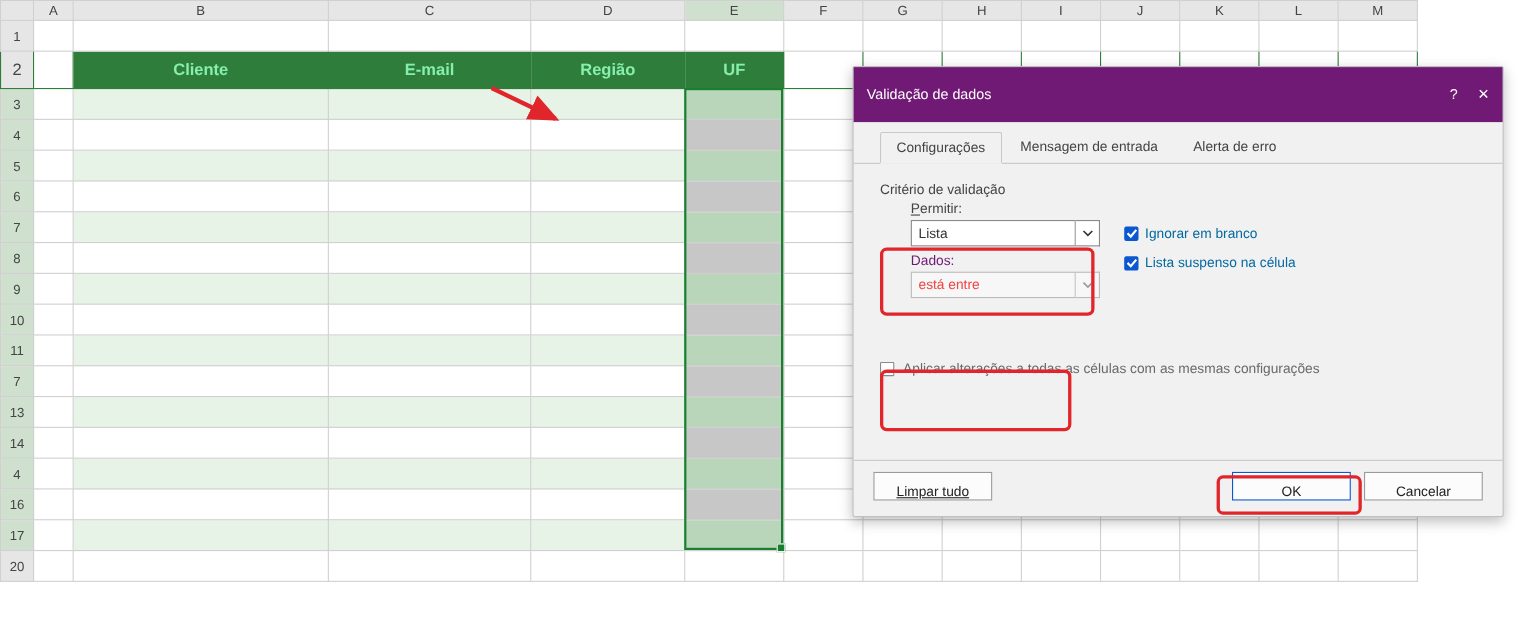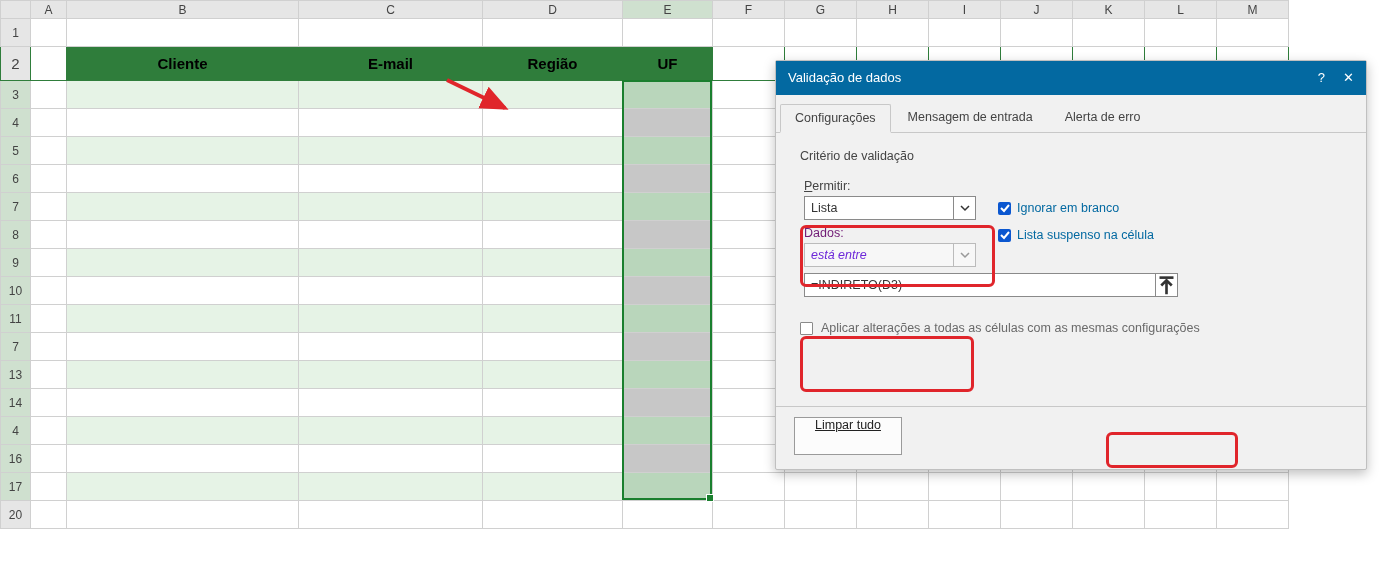--- a/index.html
+++ b/index.html
@@ -13,21 +13,21 @@
   .grid td { border: 1px solid #d0d0d0; height: 28px; }
   .col-A { width: 36px; } 
   .col-B { width: 232px; }
   .col-C { width: 184px; }
   .col-D { width: 140px; }
   .col-E { width: 90px; }
   .col-F, .col-G, .col-H, .col-I, .col-J, .col-K, .col-L, .col-M { width: 72px; }
 
   .corner { background:#e6e6e6; border:1px solid #d0d0d0; }
 
-  .tbl-header td { background:#2f7d3b; color:#000000; font-weight:600; text-align:center; font-size:15px; height:34px; border-color:#2f7d3b;}
+  .tbl-header td { background:#2f7d3b; color:#86efac; font-weight:600; text-align:center; font-size:15px; height:34px; border-color:#2f7d3b;}
   .band-even { background:#e6f3e6; }
   .band-odd { background:#ffffff; }
   .uf-col-even { background:#b9d6bb; }
   .uf-col-odd  { background:#c7c7c7; }
 
   
   .colE-active { background:#cfe0cf !important; }
   
   .rowE-active { background:#cfe0cf !important; }
 
@@ -48,55 +48,55 @@
   
   .arrow { position:absolute; left:445px; top:78px; pointer-events:none; }
 
   
   .dialog {
     position:absolute; left:775px; top:60px; width:592px; height:410px;
     background:#f1f1f1; border:1px solid #c0c0c0; box-shadow:0 4px 12px rgba(0,0,0,0.25);
     border-radius:2px;
   }
   .dlg-title {
-    background:#0369a1; color:#fff; height:34px; line-height:34px;
+    background:#701a75; color:#fff; height:50px; line-height:34px;
     padding:0 12px; font-size:13px; display:flex; align-items:center; justify-content:space-between;
   }
   .dlg-title-right { display:flex; gap:18px; align-items:center; }
   .dlg-title-right span { cursor:pointer; }
-  .tabs { display:flex; border-bottom:1px solid #c8c8c8; padding:8px 12px 0 4px; gap:2px; }
+  .tabs { display:flex; border-bottom:1px solid #c8c8c8; padding:8px 12px 0 24px; gap:2px; }
   .tab { padding:6px 14px; font-size:12.5px; color:#444; border:1px solid transparent; border-bottom:none; cursor:pointer; }
   .tab.active { background:#f1f1f1; border-color:#c8c8c8; border-bottom:2px solid #f1f1f1; border-radius:2px 2px 0 0; position:relative; top:1px; }
 
   .dlg-body { padding:12px 24px; font-size:12.5px; color:#333; position:relative; }
-  .section-title { color:#444; margin-bottom:16px; margin-top:4px; }
+  .section-title { color:#444; margin-bottom:4px; margin-top:4px; }
   .row { display:flex; align-items:center; gap:22px; margin-bottom:6px; }
   .field-label { color:#444; margin-bottom:3px; }
   .field-label .u { text-decoration:underline; }
   .select-wrap { display:flex; align-items:stretch;border-radius:10px; }
   .select-input { width:150px; height:24px; border:1px solid #8a8a8a; background:#fff; font-size:12.5px; padding:0 6px; display:flex; align-items:center; }
   .select-btn { width:22px; height:24px; border:1px solid #8a8a8a; border-left:none; background:#fff; display:flex; align-items:center; justify-content:center; cursor:pointer; }
   .select-btn svg { width:10px; height:10px; }
 
-  .select-disabled .select-input, .select-disabled .select-btn { background:#f7f7f7; color:#6d28d9; border-color:#bbb;font-style:italic; }
+  .select-disabled .select-input, .select-disabled .select-btn { background:#f7f7f7; color:#ef4444; border-color:#bbb; }
   .select-disabled .select-btn svg path { stroke:#9a9a9a; }
   .label-disabled { color:#701a75; }
 
   .cb { width:13px; height:13px; background:#0b57d0; display:inline-flex; align-items:center; justify-content:center; border:none; border-radius:2px; }
   .cb svg { width:10px; height:10px; }
   .cb-label { font-size:12.5px; color:#0369a1; cursor:pointer; }
   .cb-empty { width:13px; height:13px; border:1px solid #8a8a8a; background:#fff; border-radius:1px; display:inline-block;}
 
   .source-input { width:352px; height:24px; border:1px solid #8a8a8a; background:#fff; font-size:12.5px; padding:0 6px; display:flex; align-items:center; }
   .source-btn { width:22px; height:24px; border:1px solid #8a8a8a; border-left:none; background:#fff; display:flex; align-items:center; justify-content:center; cursor:pointer; }
 
-  .apply-row { margin-top:24px; display:flex; align-items:center; gap:8px; color:#6a6a6a; }
+  .apply-row { margin-top:57px; display:flex; align-items:center; gap:8px; color:#6a6a6a; }
 
   .dlg-footer { position:absolute; left:0; right:0; bottom:0; padding:10px 18px 14px 18px; border-top:1px solid #c8c8c8; display:flex; justify-content:space-between; align-items:center; }
-  .btn { min-width:108px; height:38px; border:1px solid #9a9a9a; background:#fcfcfc; font-size:12.5px; color:#222; cursor:pointer; display:flex; align-items:flex-start; justify-content:center; padding:0 4px; }
+  .btn { min-width:108px; height:26px; border:1px solid #9a9a9a; background:#fcfcfc; font-size:12.5px; color:#222; cursor:pointer; display:flex; align-items:flex-end; justify-content:center; padding:0 4px; }
   .btn.primary { border:1px solid #0b57d0; }
 
   
   .hl { position:absolute; border:3px solid #e0252b; border-radius:6px; pointer-events:none; }
   .hl1 { left:800px; top:225px; width:195px; height:62px; }
   .hl2 { left:800px; top:336px; width:174px; height:56px; }
   .hl3 { left:1106px; top:432px; width:132px; height:36px; }
 
 </style>
 </head>
@@ -439,21 +439,21 @@
 
   <div class="tabs">
     <div class="tab active">Configurações</div>
     <div class="tab">Mensagem de entrada</div>
     <div class="tab">Alerta de erro</div>
   </div>
 
   <div class="dlg-body">
     <div class="section-title">Critério de validação</div>
 
-    <div style="margin-left:4px">
+    <div style="margin-left:28px">
 
       <div class="field-label"><span class="u">P</span><span>ermitir:</span></div>
       <div class="row">
         <div class="select-wrap">
           <div class="select-input">Lista</div>
           <div class="select-btn">
               <svg viewBox="0 0 10 10">
                 <path d="M1 3 L5 7 L9 3" fill="none" stroke="#333" stroke-width="1.5"></path>
               </svg>
             </div>
@@ -483,39 +483,34 @@
         <label class="cb-label" style="display:flex;align-items:center;gap:6px;margin-top:2px">
           <span class="cb">
               <svg viewBox="0 0 10 10">
                 <path d="M1 5 L4 8 L9 2" fill="none" stroke="#fff" stroke-width="2"></path>
               </svg>
             </span>
           <span><span>Lista suspenso na </span><span class="u">c</span><span>élula</span></span>
         </label>
       </div>
 
-      <div class="select-wrap">
-        <div class="source-input">=INDIRETO(D3)</div>
-        <div class="source-btn">
-          <svg viewBox="0 0 12 12">
-              <path d="M6 11 L6 3 M3 6 L6 3 L9 6" fill="none" stroke="#333" stroke-width="1.5"></path>
-              <line x1="2" y1="1.5" x2="10" y2="1.5" stroke="#333" stroke-width="1.5"></line>
-            </svg>
-        </div>
-      </div>
     </div>
 
     <div class="apply-row">
       <span class="cb-empty"></span>
       <span>Aplicar alterações a todas as células com as mesmas configurações</span>
     </div>
   </div>
 
   <div class="dlg-footer">
     <div class="btn">
         <span style="text-decoration:underline">Limpar tudo</span>
       </div>
+    <div style="display:flex; gap:12px">
+      <div class="btn primary">OK</div>
+      <div class="btn">Cancelar</div>
+    </div>
   </div>
 </div>
 
 <div class="hl hl1"></div>
 <div class="hl hl2"></div>
 <div class="hl hl3"></div>
 
 </body></html>

